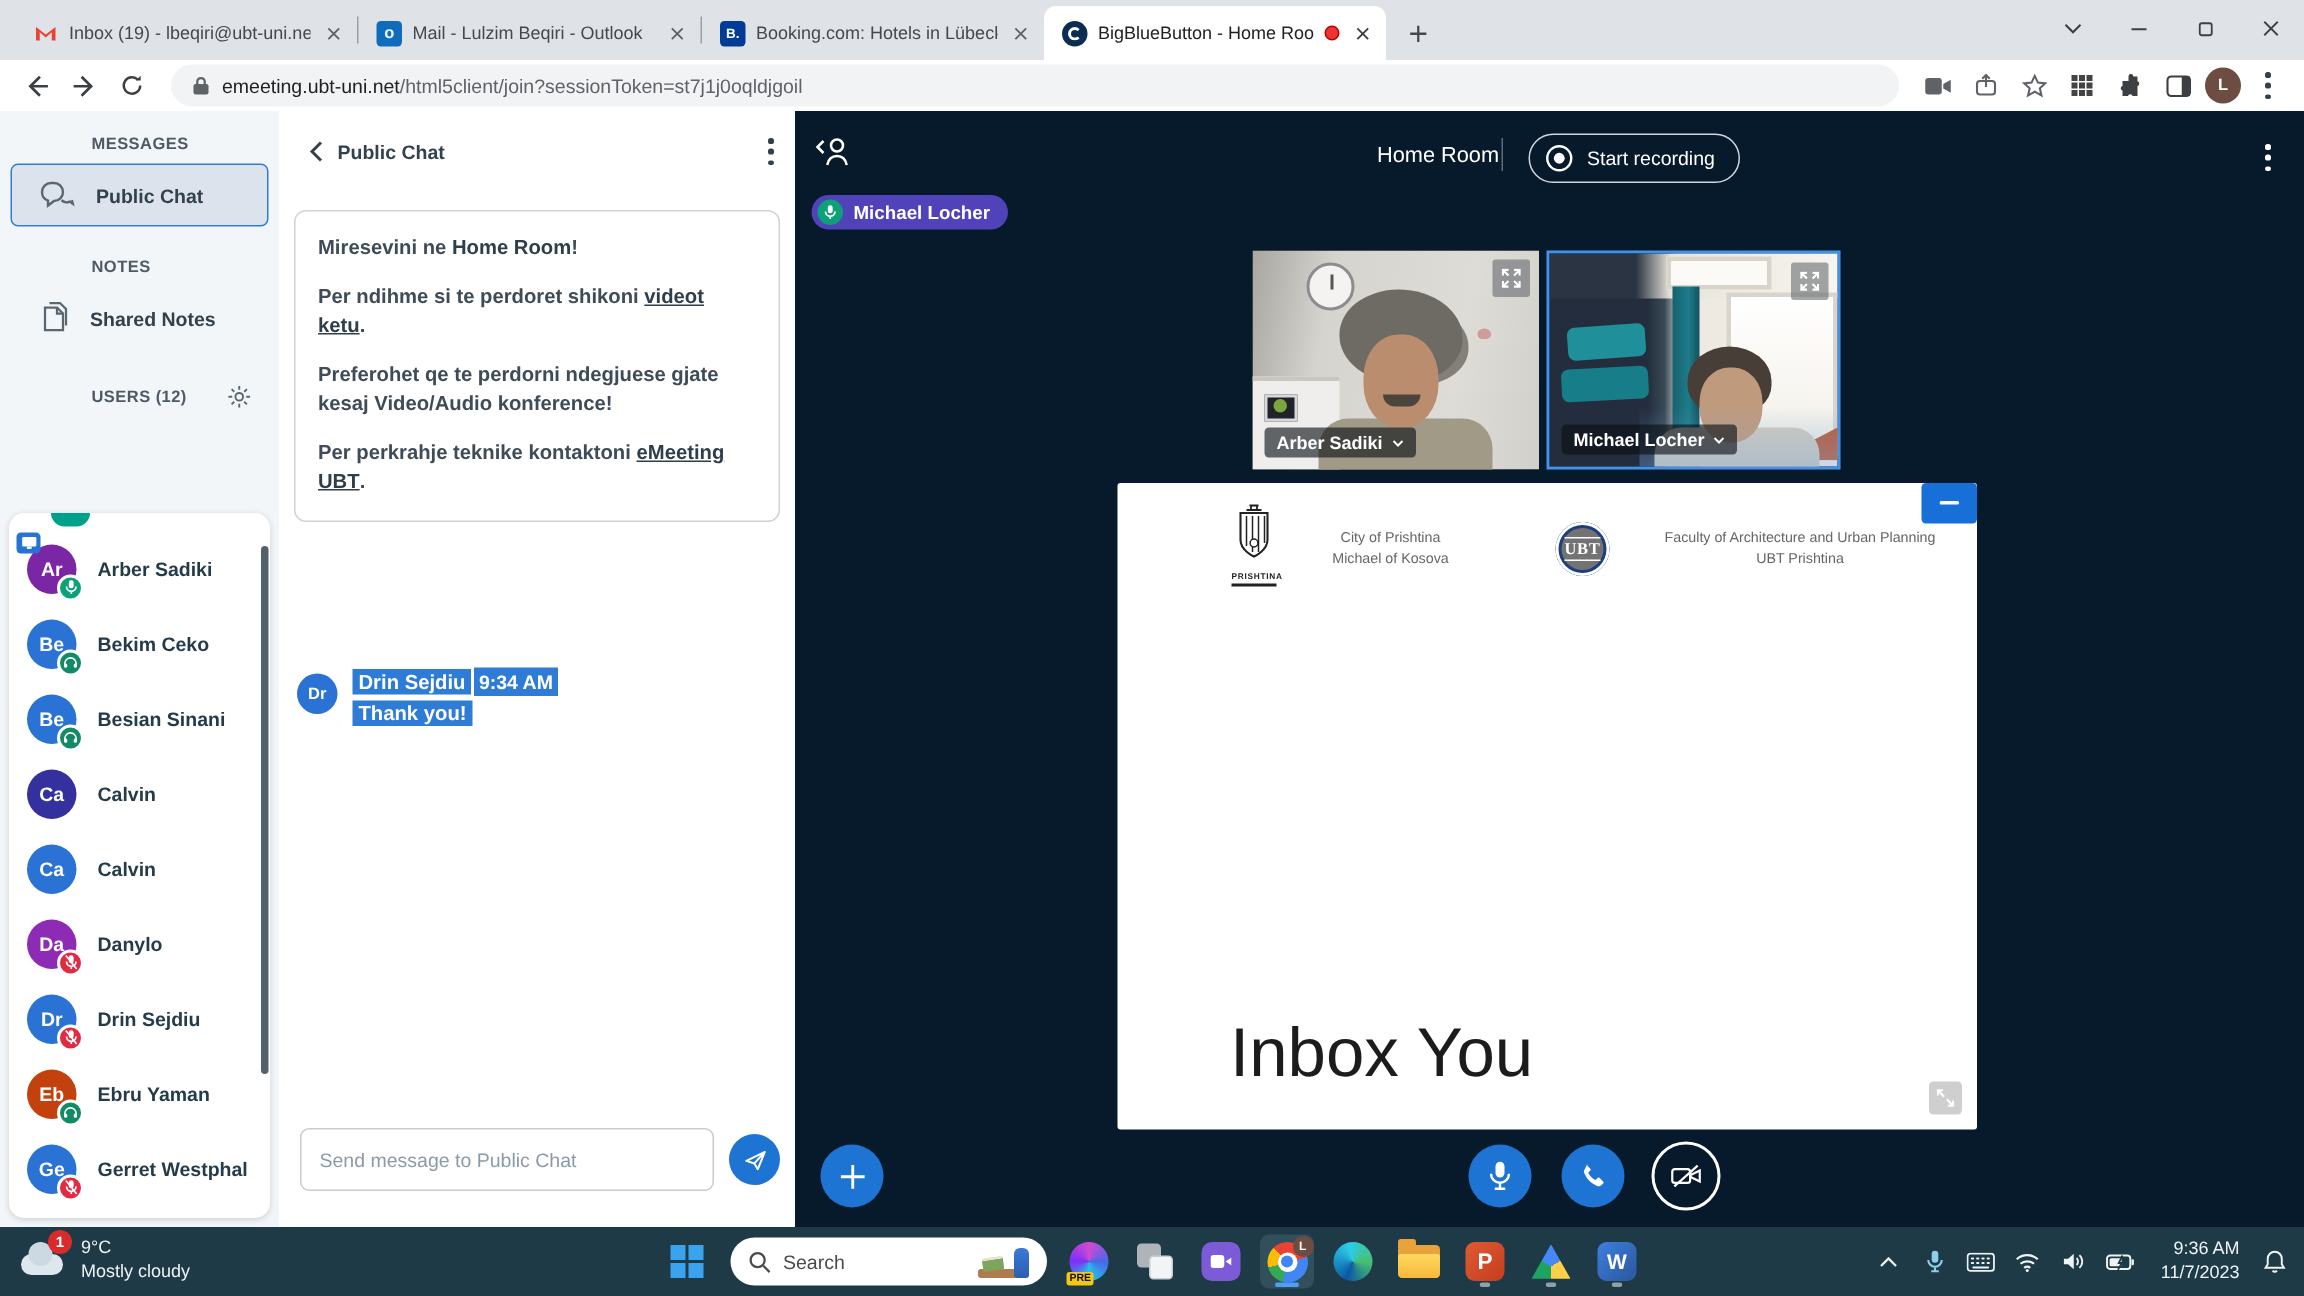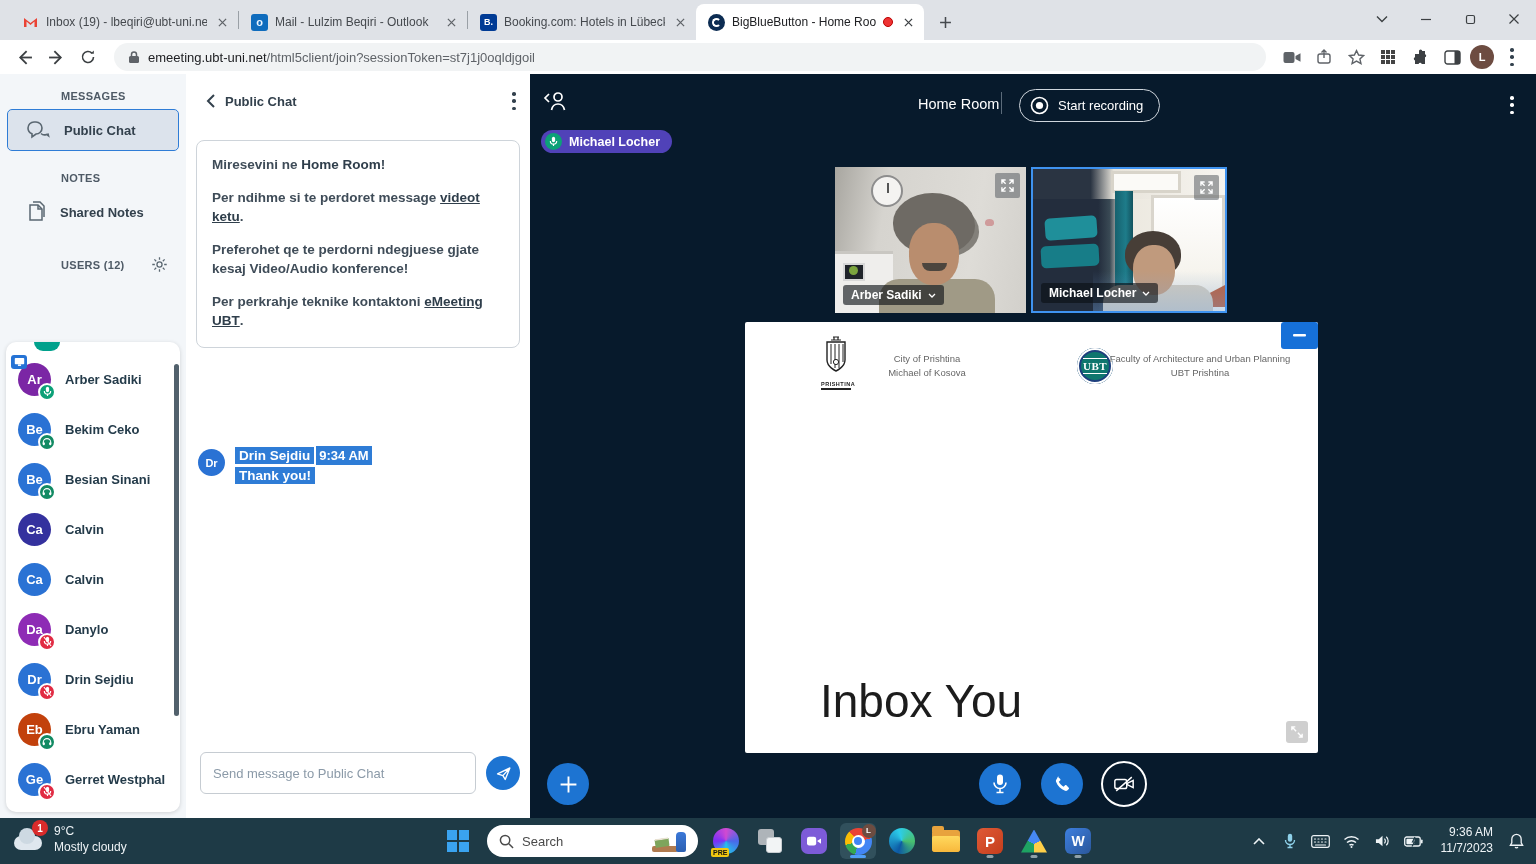--- a/index.html
+++ b/index.html
@@ -112,21 +112,21 @@
   .s2-roof { position:absolute; left:150px; top:108px; width:46px; height:30px; background:#b85c3a; clip-path:polygon(0 100%,100% 20%,100% 100%); }
   .s2-hair { position:absolute; left:92px; top:62px; width:56px; height:46px; border-radius:50% 50% 44% 44%; background:#473e37; }
   .s2-face { position:absolute; left:100px; top:76px; width:42px; height:50px; border-radius:46%; background:#c09a7d; }
   .s2-body { position:absolute; left:70px; top:116px; width:110px; height:32px; border-radius:18px 18px 0 0; background:#cfc9bd; }
   .s2-glare { position:absolute; left:60px; bottom:0; width:140px; height:40px; background:linear-gradient(180deg,rgba(120,170,230,0),rgba(120,170,230,.35)); }
 
   .slide { position:absolute; left:215px; top:248px; width:573px; height:431px; background:#fff; border-radius:2px; }
   .crest { position:absolute; left:76px; top:14px; width:30px; text-align:center; }
   .crest-caption { font-size:5.5px; letter-spacing:.5px; color:#222; border-bottom:2px solid #222; padding-bottom:1px; margin-top:1px; font-weight:700; }
   .org-left { position:absolute; left:118px; top:30px; width:128px; text-align:center; font-size:9.5px; color:#666; line-height:1.5; }
-  .ubt-logo { position:absolute; left:332px; top:26px; width:36px; height:36px; border-radius:50%; background:#0f766e; display:flex; align-items:center; justify-content:center; box-shadow:inset 0 0 0 2px #fff, inset 0 0 0 4px #1e3f7d; }
+  .ubt-logo { position:absolute; left:292px; top:26px; width:36px; height:36px; border-radius:50%; background:#737373; display:flex; align-items:center; justify-content:center; box-shadow:inset 0 0 0 2px #fff, inset 0 0 0 4px #1e3f7d; }
   .ubt-text { color:#fff; font-family:"Liberation Serif",serif; font-size:11px; font-weight:700; letter-spacing:.5px; border-top:1px solid #fff; border-bottom:1px solid #fff; line-height:1.3; }
   .org-right { position:absolute; left:352px; top:30px; width:206px; text-align:center; font-size:9.5px; color:#666; line-height:1.5; }
   .slide-min { position:absolute; right:0; top:0; width:37px; height:27px; background:#1670d8; border-radius:3px; display:flex; align-items:center; justify-content:center; }
   .slide-title { position:absolute; left:75px; top:352px; font-size:46px; color:#1c1c1c; letter-spacing:0; }
   .slide-expand { position:absolute; right:10px; bottom:10px; width:22px; height:22px; background:#cfcfcf; border-radius:3px; display:flex; align-items:center; justify-content:center; }
 
   .action-btn { position:absolute; width:42px; height:42px; border-radius:50%; background:#1d74d2; display:flex; align-items:center; justify-content:center; top:689px; }
   .ab-plus { left:17px; }
   .ab-mic { left:449px; }
   .ab-phone { left:511px; }
@@ -478,21 +478,21 @@
         </svg>
       <span class="chat-title">Public Chat</span>
       <span class="kebab">
           <i></i>
           <i></i>
           <i></i>
         </span>
     </div>
     <div class="welcome-card">
       <p><span>Miresevini ne </span><span class="w-bold">Home Room</span><span>!</span></p>
-      <p><span>Per ndihme si te perdoret message </span><span class="w-link">videot ketu</span><span>.</span></p>
+      <p><span>Per ndihme si te perdoret shikoni </span><span class="w-link">videot ketu</span><span>.</span></p>
       <p>Preferohet qe te perdorni ndegjuese gjate kesaj Video/Audio konference!</p>
       <p><span>Per perkrahje teknike kontaktoni </span><span class="w-link">eMeeting UBT</span><span>.</span></p>
     </div>
     <div class="chat-msg">
       <div class="msg-avatar">Dr</div>
       <div>
         <div><span class="sel msg-name">Drin Sejdiu</span><span class="sel msg-time">9:34 AM</span></div>
         <span class="sel msg-text">Thank you!</span>
       </div>
     </div>

